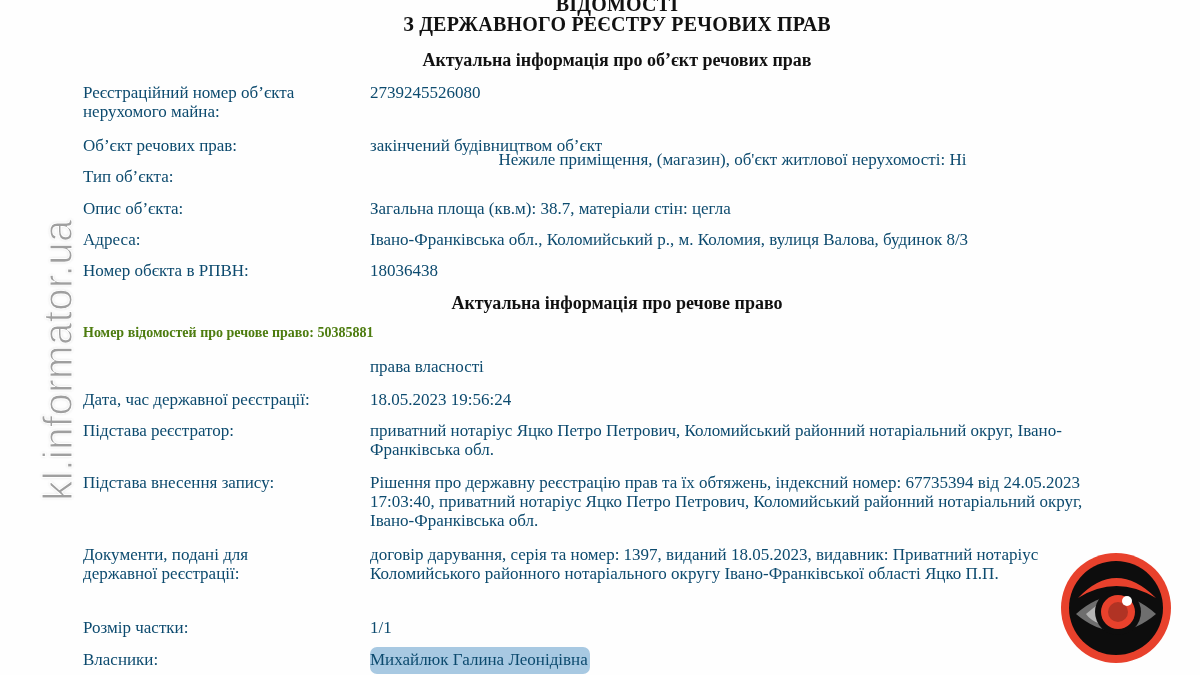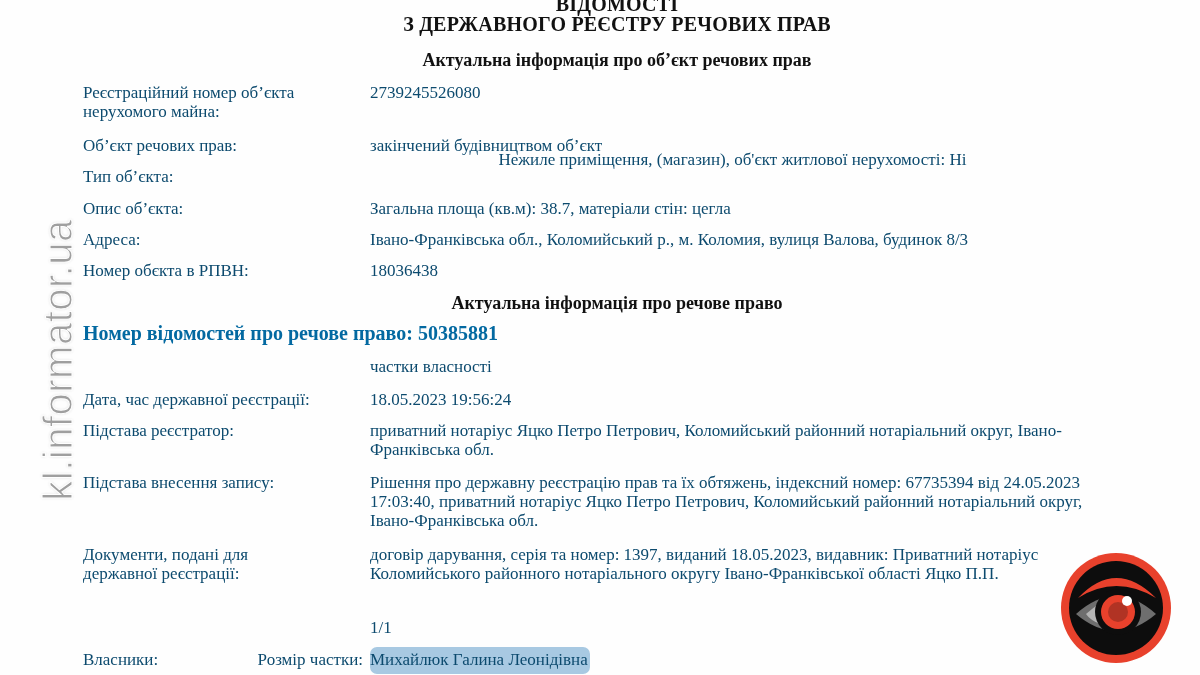--- a/index.html
+++ b/index.html
@@ -52,23 +52,23 @@
       line-height: 19px;
       color: #0c4a6e;
     }
     .row-label { left: 83px; width: 280px; }
     .row-value { left: 370px; width: 725px; }
     .bold-line {
       position: absolute;
       left: 83px;
       top: 323px;
       font-weight: bold;
-      font-size: 20px;
+      font-size: 14px;
       line-height: 20px;
-      color: #0369a1;
+      color: #4d7c0f;
     }
     .highlight {
       background: #a8c9e2;
       padding: 3px 2px 5px 0;
       border-radius: 7px;
     }
     .watermark {
       position: absolute;
       left: 58px;
       top: 360px;
@@ -115,35 +115,35 @@
   <div class="row-label" style="top:230px;">Адреса:</div>
   <div class="row-value" style="top:230px;">Івано-Франківська обл., Коломийський р., м. Коломия, вулиця Валова, будинок 8/3</div>
 
   <div class="row-label" style="top:261px;">Номер обєкта в РПВН:</div>
   <div class="row-value" style="top:261px;">18036438</div>
 
   <div class="section-head s2">Актуальна інформація про речове право</div>
 
   <div class="bold-line">Номер відомостей про речове право: 50385881</div>
 
-  <div class="row-value" style="top:357px;">частки власності</div>
+  <div class="row-value" style="top:357px;">права власності</div>
 
   <div class="row-label" style="top:390px;">Дата, час державної реєстрації:</div>
   <div class="row-value" style="top:390px;">18.05.2023 19:56:24</div>
 
   <div class="row-label" style="top:421px;">Підстава реєстратор:</div>
   <div class="row-value" style="top:421px; width:720px;">приватний нотаріус Яцко Петро Петрович, Коломийський районний нотаріальний округ, Івано-Франківська обл.</div>
 
   <div class="row-label" style="top:473px;">Підстава внесення запису:</div>
   <div class="row-value" style="top:473px; width:718px;">Рішення про державну реєстрацію прав та їх обтяжень, індексний номер: 67735394 від 24.05.2023 17:03:40, приватний нотаріус Яцко Петро Петрович, Коломийський районний нотаріальний округ, Івано-Франківська обл.</div>
 
   <div class="row-label" style="top:545px; width:240px;">Документи, подані для державної реєстрації:</div>
   <div class="row-value" style="top:545px; width:725px;">договір дарування, серія та номер: 1397, виданий 18.05.2023, видавник: Приватний нотаріус Коломийського районного нотаріального округу Івано-Франківської області Яцко П.П.</div>
 
-  <div class="row-label" style="top:650px;text-align:right;">Розмір частки:</div>
+  <div class="row-label" style="top:618px;">Розмір частки:</div>
   <div class="row-value" style="top:618px;">1/1</div>
 
   <div class="row-label" style="top:650px;">Власники:</div>
   <div class="row-value" style="top:650px;"><span class="highlight">Михайлюк Галина Леонідівна</span></div>
 
   <div class="watermark">kl.informator.ua</div>
 
   <div class="logo">
     <svg width="112" height="112" viewBox="0 0 112 112">
       <circle cx="56" cy="56" r="55" fill="#e8412c"></circle>

